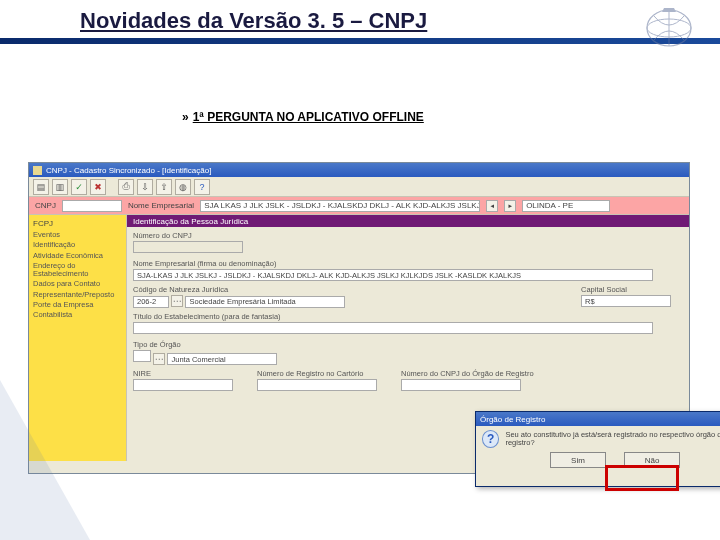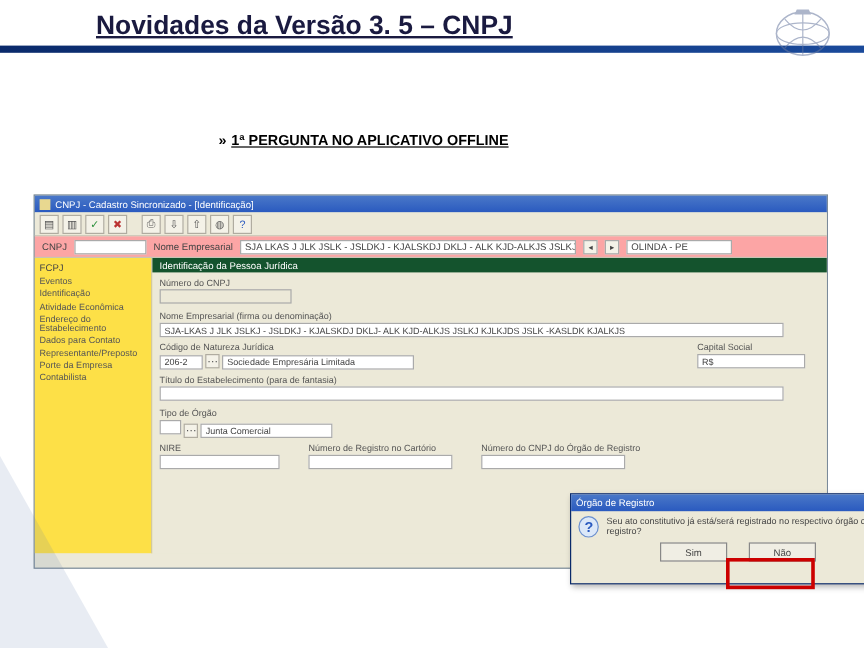--- a/index.html
+++ b/index.html
@@ -168,21 +168,21 @@
     white-space: normal;
     line-height: 1.1;
   }
   .content {
     flex: 1;
     background: #ece9d8;
     position: relative;
     padding: 0;
   }
   .panel-header {
-    background: #14532d;
+    background: #701a75;
     color: #fff;
     font-size: 8px;
     padding: 1px 6px;
     height: 12px;
     display: flex;
     align-items: center;
   }
   .panel-body {
     padding: 4px 6px;
   }

